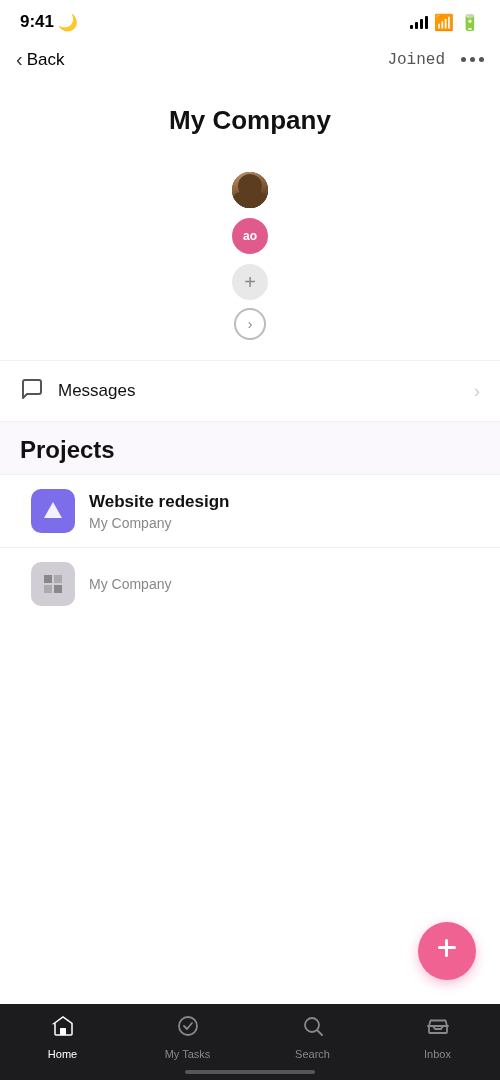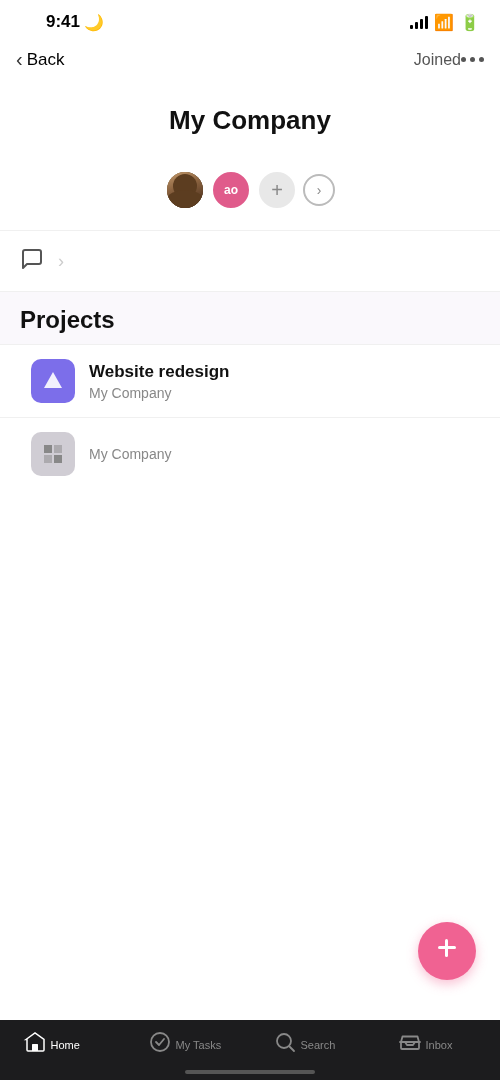--- a/index.html
+++ b/index.html
@@ -13,21 +13,20 @@
       overflow-x: hidden;
     }
 
     
     .status-bar {
       display: flex;
       justify-content: space-between;
       align-items: center;
       padding: 12px 20px 6px 20px;
       background: #fff;
-      margin-left: 26px;
     }
     .status-time {
       font-size: 17px;
       font-weight: 600;
       color: #000;
     }
     .status-icons {
       display: flex;
       align-items: center;
       gap: 6px;
@@ -61,20 +60,22 @@
       font-weight: 400;
     }
     .back-chevron {
       font-size: 20px;
       font-weight: 300;
       color: #333;
     }
     .nav-right {
       display: flex;
       align-items: center;
+      gap: 16px;
+      font-family: Liberation Mono, monospace;
     }
     .joined-btn {
       font-size: 16px;
       color: #555;
     }
     .more-btn {
       display: flex;
       gap: 4px;
       align-items: center;
     }
@@ -101,20 +102,21 @@
       color: #888;
     }
 
     
     .avatars-row {
       display: flex;
       justify-content: center;
       align-items: center;
       gap: 6px;
       padding: 12px 0 20px;
+      flex-direction: column;
     }
     .avatar {
       width: 40px;
       height: 40px;
       border-radius: 50%;
       border: 2px solid #fff;
       overflow: hidden;
       display: flex;
       align-items: center;
       justify-content: center;
@@ -253,21 +255,21 @@
       left: 0;
       width: 500px;
       background: #1c1c1e;
       display: flex;
       justify-content: space-around;
       align-items: flex-start;
       padding: 10px 0 20px;
     }
     .nav-item {
       display: flex;
-      flex-direction: row;
+      flex-direction: column;
       align-items: center;
       gap: 4px;
       cursor: pointer;
       min-width: 80px;
     }
     .nav-icon {
       font-size: 24px;
       color: #888;
     }
     .nav-icon.active {
@@ -350,20 +352,21 @@
     <span style="font-size:14px;color:#888;">›</span>
   </div>
 </div>
 
 <div class="messages-row">
   <div class="msg-bubble-icon">
     <svg width="24" height="24" viewBox="0 0 24 24" fill="none">
       <path d="M21 15a2 2 0 0 1-2 2H7l-4 4V5a2 2 0 0 1 2-2h14a2 2 0 0 1 2 2z" stroke="#555" stroke-width="2" stroke-linecap="round" stroke-linejoin="round" fill="none"></path>
     </svg>
   </div>
+  <span class="msg-label">Messages</span>
   <span class="msg-chevron">›</span>
 </div>
 
 <div class="projects-section">
   <div class="projects-header">
     <span class="projects-title">Projects</span>
   </div>
 
   <div class="project-item">
     <div class="project-icon project-icon-purple">

